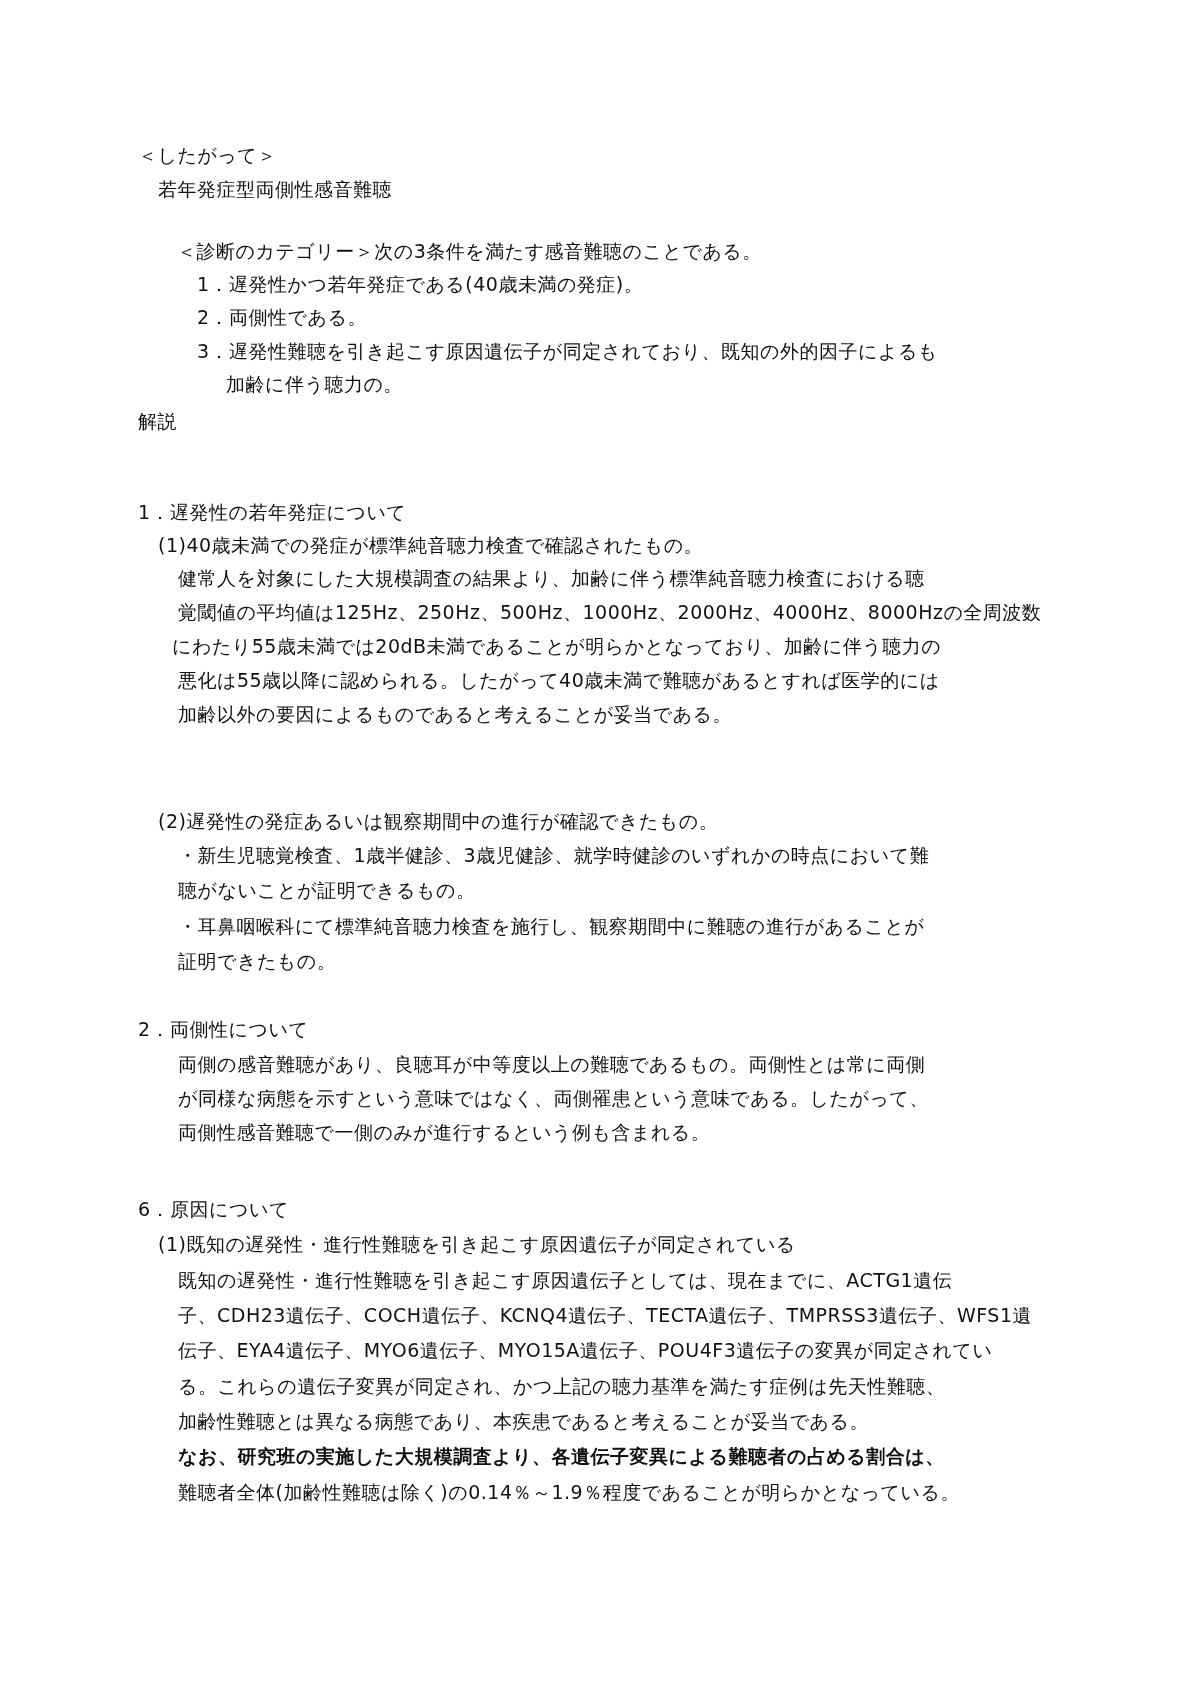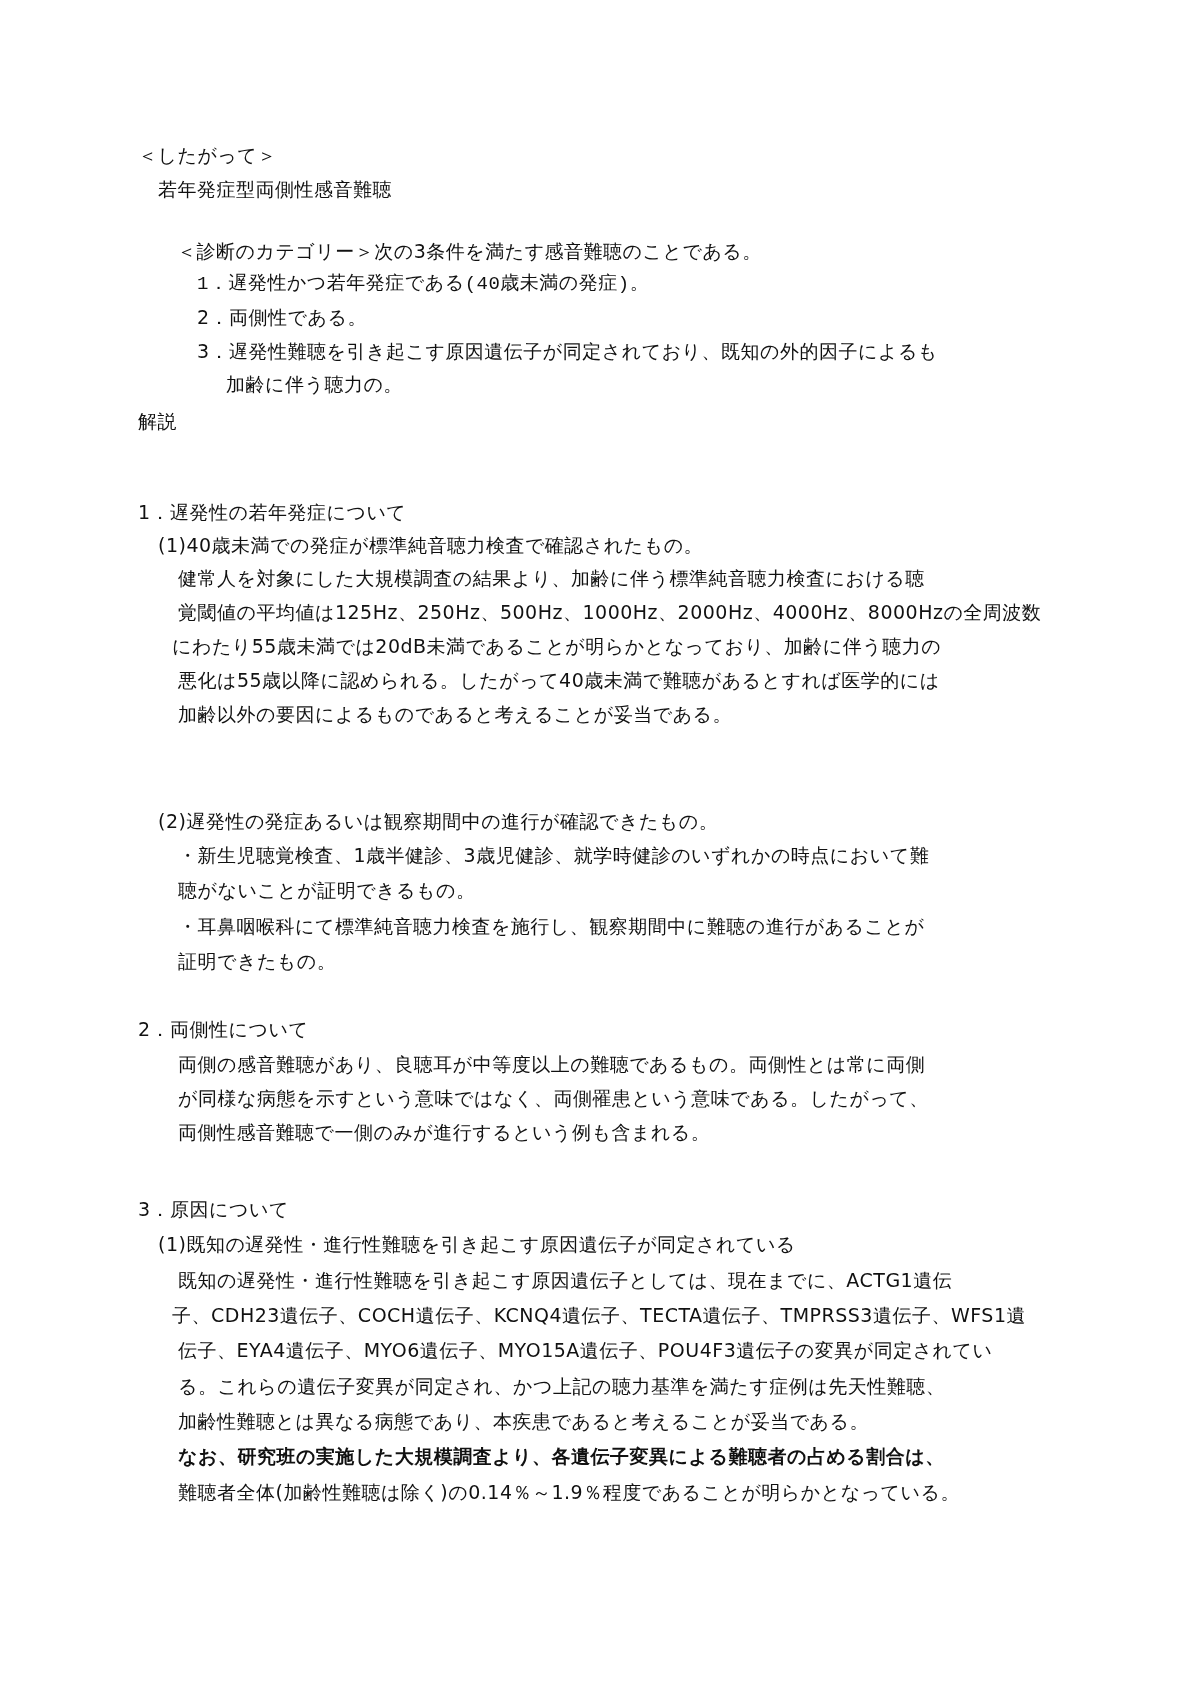--- a/index.html
+++ b/index.html
@@ -25,21 +25,21 @@
   </style>
 </head>
 <body>
 
 <div>
 
   <div class="line" style="left:138px; top:143px;">＜したがって＞</div>
   <div class="line" style="left:158px; top:177px;">若年発症型両側性感音難聴</div>
 
   <div class="line" style="left:177px; top:239px;">＜診断のカテゴリー＞次の3条件を満たす感音難聴のことである。</div>
-  <div class="line" style="left:197px; top:272px;font-family:Liberation Mono, monospace;">1．遅発性かつ若年発症である(40歳未満の発症)。</div>
+  <div class="line" style="left:197px; top:272px;">1．遅発性かつ若年発症である(40歳未満の発症)。</div>
   <div class="line" style="left:197px; top:305px;">2．両側性である。</div>
   <div class="line" style="left:197px; top:339px;">3．遅発性難聴を引き起こす原因遺伝子が同定されており、既知の外的因子によるも</div>
   <div class="line" style="left:226px; top:372px;">加齢に伴う聴力の。</div>
 
   <div class="line" style="left:138px; top:409px;">解説</div>
 
   <div class="line" style="left:138px; top:500px;">1．遅発性の若年発症について</div>
   <div class="line" style="left:158px; top:533px;">(1)40歳未満での発症が標準純音聴力検査で確認されたもの。</div>
   <div class="line" style="left:178px; top:566px;">健常人を対象にした大規模調査の結果より、加齢に伴う標準純音聴力検査における聴</div>
   <div class="line" style="left:178px; top:600px;">覚閾値の平均値は125Hz、250Hz、500Hz、1000Hz、2000Hz、4000Hz、8000Hzの全周波数</div>
@@ -51,23 +51,23 @@
   <div class="line" style="left:178px; top:843px;">・新生児聴覚検査、1歳半健診、3歳児健診、就学時健診のいずれかの時点において難</div>
   <div class="line" style="left:178px; top:878px;">聴がないことが証明できるもの。</div>
   <div class="line" style="left:178px; top:914px;">・耳鼻咽喉科にて標準純音聴力検査を施行し、観察期間中に難聴の進行があることが</div>
   <div class="line" style="left:178px; top:949px;">証明できたもの。</div>
 
   <div class="line" style="left:138px; top:1017px;">2．両側性について</div>
   <div class="line" style="left:178px; top:1052px;">両側の感音難聴があり、良聴耳が中等度以上の難聴であるもの。両側性とは常に両側</div>
   <div class="line" style="left:178px; top:1086px;">が同様な病態を示すという意味ではなく、両側罹患という意味である。したがって、</div>
   <div class="line" style="left:178px; top:1120px;">両側性感音難聴で一側のみが進行するという例も含まれる。</div>
 
-  <div class="line" style="left:138px; top:1197px;">3．原因について</div>
+  <div class="line" style="left:138px; top:1197px;">6．原因について</div>
   <div class="line" style="left:158px; top:1232px;">(1)既知の遅発性・進行性難聴を引き起こす原因遺伝子が同定されている</div>
   <div class="line" style="left:178px; top:1268px;">既知の遅発性・進行性難聴を引き起こす原因遺伝子としては、現在までに、ACTG1遺伝</div>
-  <div class="line" style="left:172px; top:1303px;">子、CDH23遺伝子、COCH遺伝子、KCNQ4遺伝子、TECTA遺伝子、TMPRSS3遺伝子、WFS1遺</div>
+  <div class="line" style="left:178px; top:1303px;">子、CDH23遺伝子、COCH遺伝子、KCNQ4遺伝子、TECTA遺伝子、TMPRSS3遺伝子、WFS1遺</div>
   <div class="line" style="left:178px; top:1338px;">伝子、EYA4遺伝子、MYO6遺伝子、MYO15A遺伝子、POU4F3遺伝子の変異が同定されてい</div>
   <div class="line" style="left:178px; top:1374px;">る。これらの遺伝子変異が同定され、かつ上記の聴力基準を満たす症例は先天性難聴、</div>
   <div class="line" style="left:178px; top:1409px;">加齢性難聴とは異なる病態であり、本疾患であると考えることが妥当である。</div>
   <div class="line" style="left:178px; top:1444px;font-weight:bold;">なお、研究班の実施した大規模調査より、各遺伝子変異による難聴者の占める割合は、</div>
   <div class="line" style="left:178px; top:1480px;">難聴者全体(加齢性難聴は除く)の0.14％～1.9％程度であることが明らかとなっている。</div>
 
 </div>
 
 </body></html>

